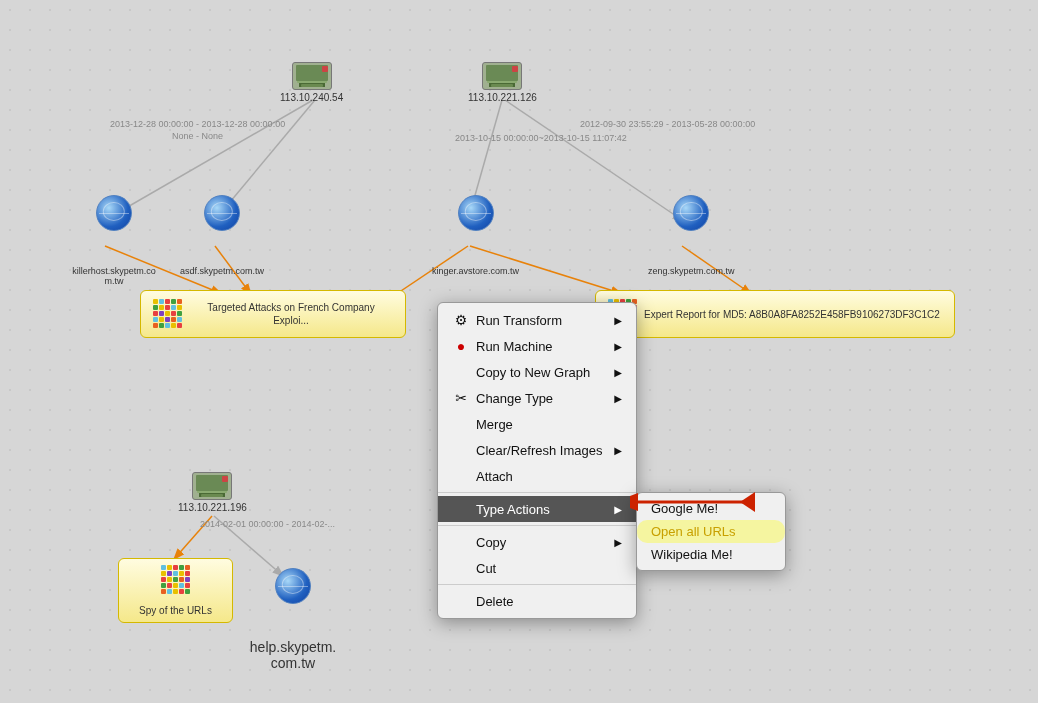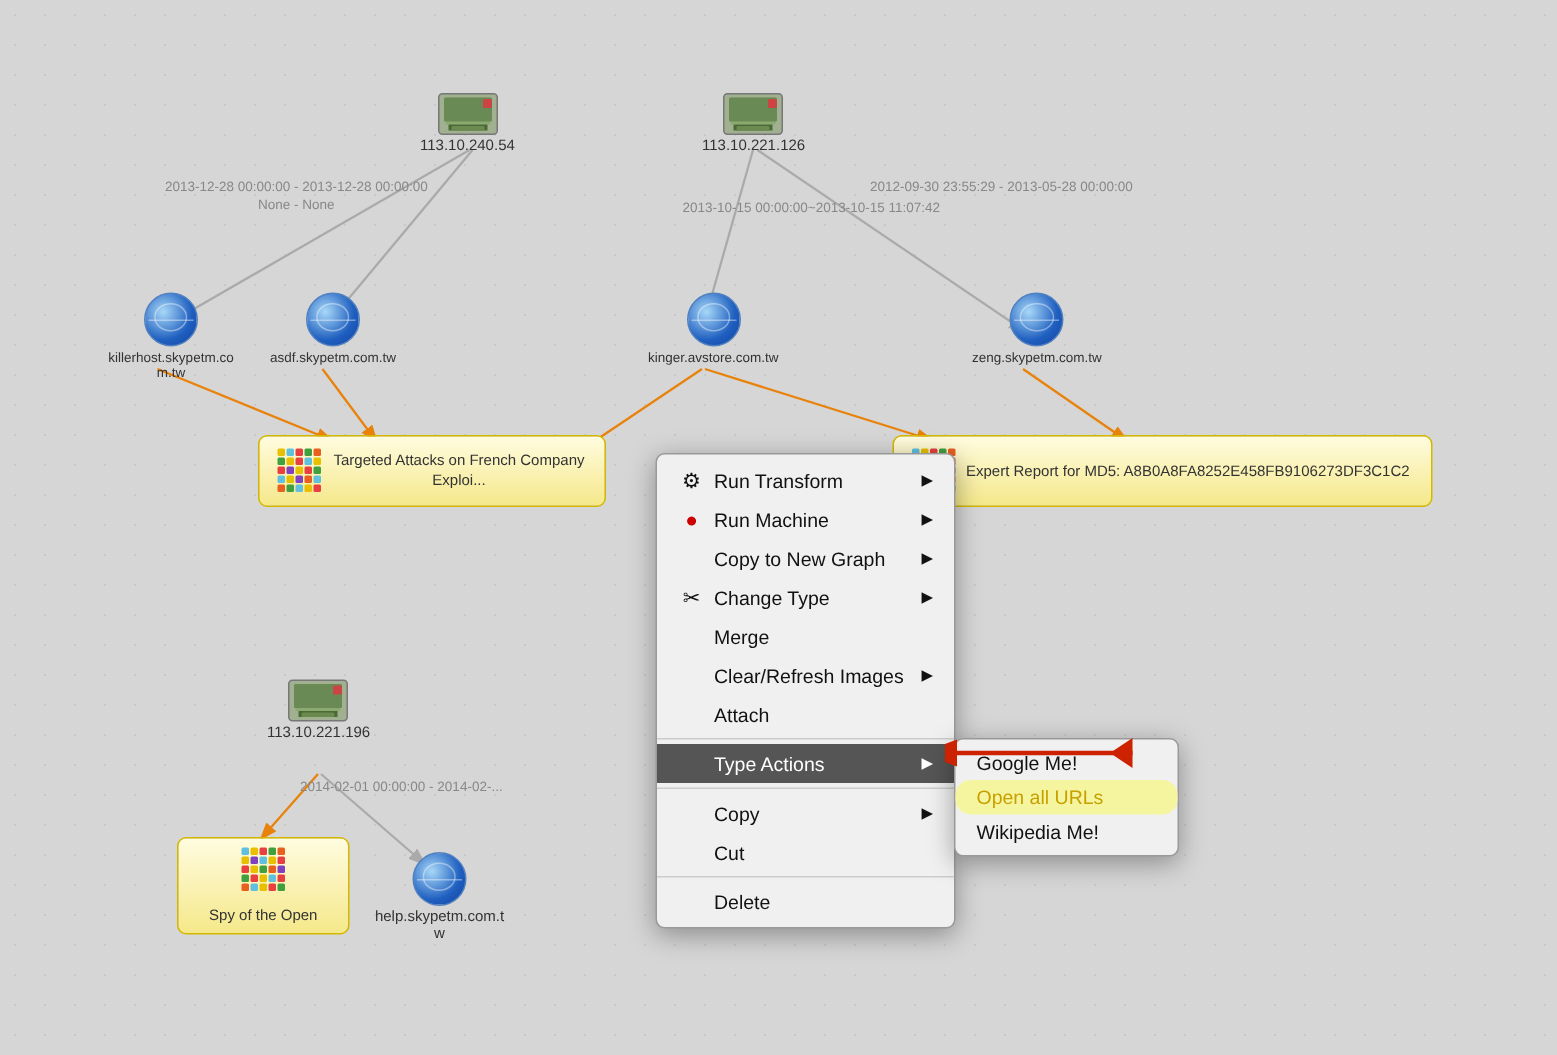--- a/index.html
+++ b/index.html
@@ -61,20 +61,21 @@
 
     
     .globe-node {
       position: absolute;
       display: flex;
       flex-direction: column;
       align-items: center;
       font-size: 10px;
       color: #333;
       text-align: center;
+      gap: 33px;
     }
     .globe {
       width: 36px;
       height: 36px;
       border-radius: 50%;
       background: radial-gradient(circle at 35% 35%, #a8d8f8, #2060c0 60%, #1040a0);
       border: 1px solid #5080c0;
       position: relative;
       overflow: hidden;
     }
@@ -278,21 +279,21 @@
 
   <div class="net-card" style="left:468px;top:62px;">
     <div class="icon" style="background:#a0b090;width:40px;height:28px;border-radius:3px;border:1px solid #777;position:relative;">
       <div style="position:absolute;top:2px;left:3px;right:3px;bottom:8px;background:#6a8a55;border-radius:1px;"></div>
       <div style="position:absolute;bottom:2px;left:6px;right:6px;height:4px;background:#4a6a35;"></div>
       <div style="position:absolute;top:3px;right:3px;width:6px;height:6px;background:#cc4444;border-radius:1px;"></div>
     </div>
     <span style="font-size:10px;color:#333;margin-top:2px;">113.10.221.126</span>
   </div>
 
-  <div class="net-card" style="left:178px;top:453px;">
+  <div class="net-card" style="left:178px;top:472px;">
     <div class="icon" style="background:#a0b090;width:40px;height:28px;border-radius:3px;border:1px solid #777;position:relative;">
       <div style="position:absolute;top:2px;left:3px;right:3px;bottom:8px;background:#6a8a55;border-radius:1px;"></div>
       <div style="position:absolute;bottom:2px;left:6px;right:6px;height:4px;background:#4a6a35;"></div>
       <div style="position:absolute;top:3px;right:3px;width:6px;height:6px;background:#cc4444;border-radius:1px;"></div>
     </div>
     <span style="font-size:10px;color:#333;margin-top:2px;">113.10.221.196</span>
   </div>
 
   <div class="globe-node" style="left:69px;top:195px;">
     <div class="globe"></div>
@@ -309,37 +310,37 @@
     <span style="font-size:9px;margin-top:2px;max-width:90px;word-break:break-word;">zeng.skypetm.com.tw</span>
   </div>
 
   <div class="globe-node" style="left:432px;top:195px;">
     <div class="globe"></div>
     <span style="font-size:9px;margin-top:2px;max-width:90px;word-break:break-word;">kinger.avstore.com.tw</span>
   </div>
 
   <div class="globe-node" style="left:248px;top:568px;">
     <div class="globe"></div>
-    <span style="font-size:10px;margin-top:2px;max-width:90px;word-break:break-word;">help.skypetm.com.tw</span>
+    <span style="font-size:14px;margin-top:2px;max-width:90px;word-break:break-word;">help.skypetm.com.tw</span>
   </div>
 
   <div class="ts-text" style="left:110px;top:118px;line-height:12px;">
     2013-12-28 00:00:00 - 2013-12-28 00:00:00<br>None - None
   </div>
   <div class="ts-text" style="left:580px;top:118px;line-height:12px;">
     2012-09-30 23:55:29 - 2013-05-28 00:00:00
   </div>
   <div class="ts-text" style="left:455px;top:132px;line-height:12px;">
     2013-10-15 00:00:00~2013-10-15 11:07:42
   </div>
   <div class="ts-text" style="left:200px;top:518px;line-height:12px;">
     2014-02-01 00:00:00 - 2014-02-...
   </div>
 
-  <div class="report-node" style="left:140px;top:290px;width:232px;margin-left:32px;">
+  <div class="report-node" style="left:140px;top:290px;width:266px;">
     <div class="mosaic-icon">
       <div class="mosaic-dots">
         <span style="background:#e8c000;"></span>
           <span style="background:#60c0e0;"></span>
           <span style="background:#e84040;"></span>
           <span style="background:#40a040;"></span>
           <span style="background:#e86020;"></span>
         <span style="background:#40a040;"></span>
           <span style="background:#e8c000;"></span>
           <span style="background:#e84040;"></span>
@@ -421,21 +422,21 @@
           <span style="background:#e8c000;"></span>
           <span style="background:#60c0e0;"></span>
           <span style="background:#e84040;"></span>
         <span style="background:#e86020;"></span>
           <span style="background:#60c0e0;"></span>
           <span style="background:#e8c000;"></span>
           <span style="background:#e84040;"></span>
           <span style="background:#40a040;"></span>
       </div>
     </div>
-    <span style="font-size:10px;margin-top:4px;">Spy of the Open</span>
+    <span style="font-size:10px;margin-top:4px;">Spy of the URLs</span>
   </div>
 
 </div>
 
 <div class="context-menu">
 
   <div class="menu-item">
     <span class="item-icon">⚙</span>
     <span>Run Transform</span>
     <span class="arrow">▶</span>

